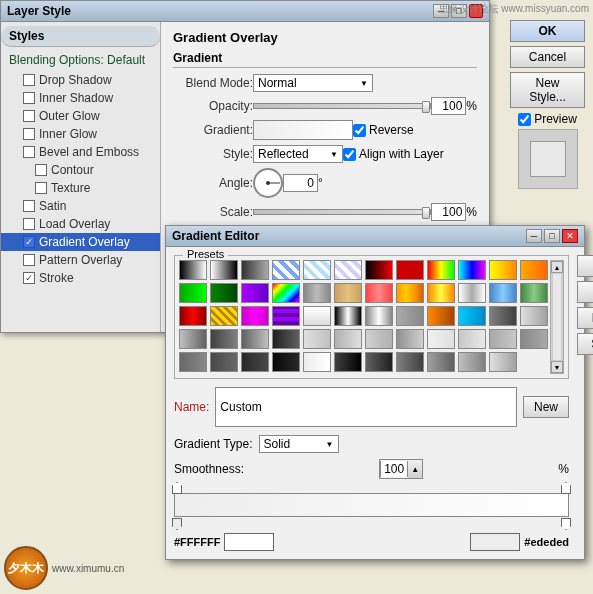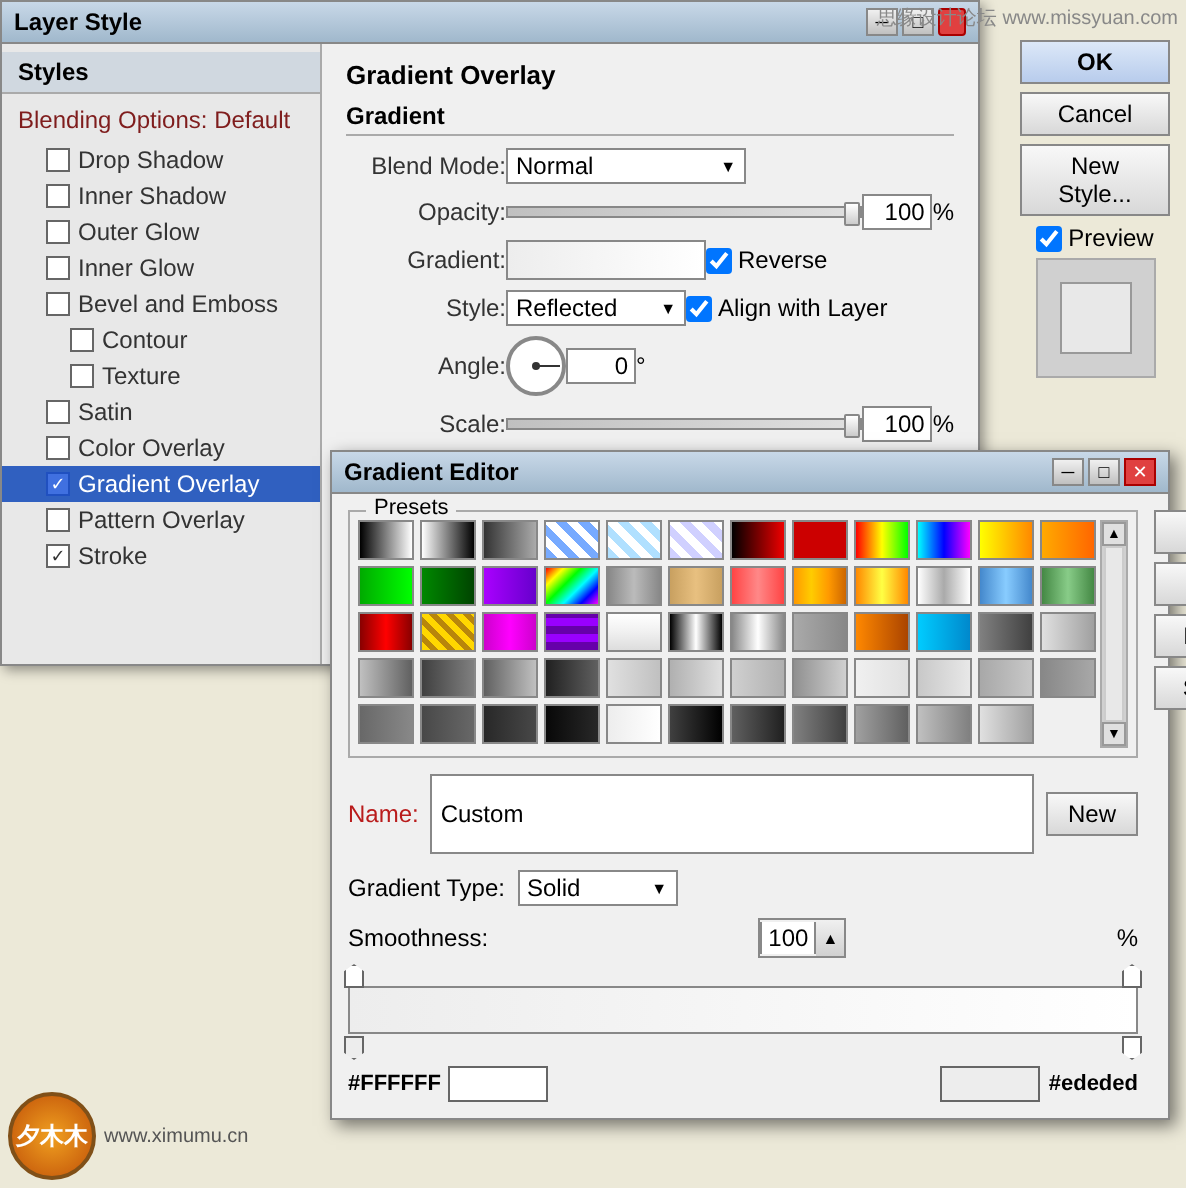--- a/index.html
+++ b/index.html
@@ -44,24 +44,25 @@
       background: #e8e8e8;
       border-right: 1px solid #aaa;
       padding: 4px 0;
     }
     .left-panel-title {
       padding: 3px 8px;
       font-weight: bold;
       background: #d0d8e0;
       border-bottom: 1px solid #aaa;
       margin-bottom: 2px;
+      border-radius: 10px;
     }
     .blend-options {
       padding: 4px 8px;
-      color: #7f1d1d;
+      color: #14532d;
       cursor: pointer;
     }
     .style-item {
       padding: 2px 8px 2px 22px;
       color: #333;
       cursor: pointer;
       display: flex;
       align-items: center;
       gap: 4px;
     }
@@ -507,21 +508,21 @@
       <div class="style-item sub-item">
         <div class="style-checkbox"></div>
         <span>Texture</span>
       </div>
       <div class="style-item">
         <div class="style-checkbox"></div>
         <span>Satin</span>
       </div>
       <div class="style-item">
         <div class="style-checkbox"></div>
-        <span>Color Overlay</span>
+        <span>Load Overlay</span>
       </div>
       <div class="style-item active">
         <div class="style-checkbox blue-checked"></div>
         <span>Gradient Overlay</span>
       </div>
       <div class="style-item">
         <div class="style-checkbox"></div>
         <span>Pattern Overlay</span>
       </div>
       <div class="style-item">

